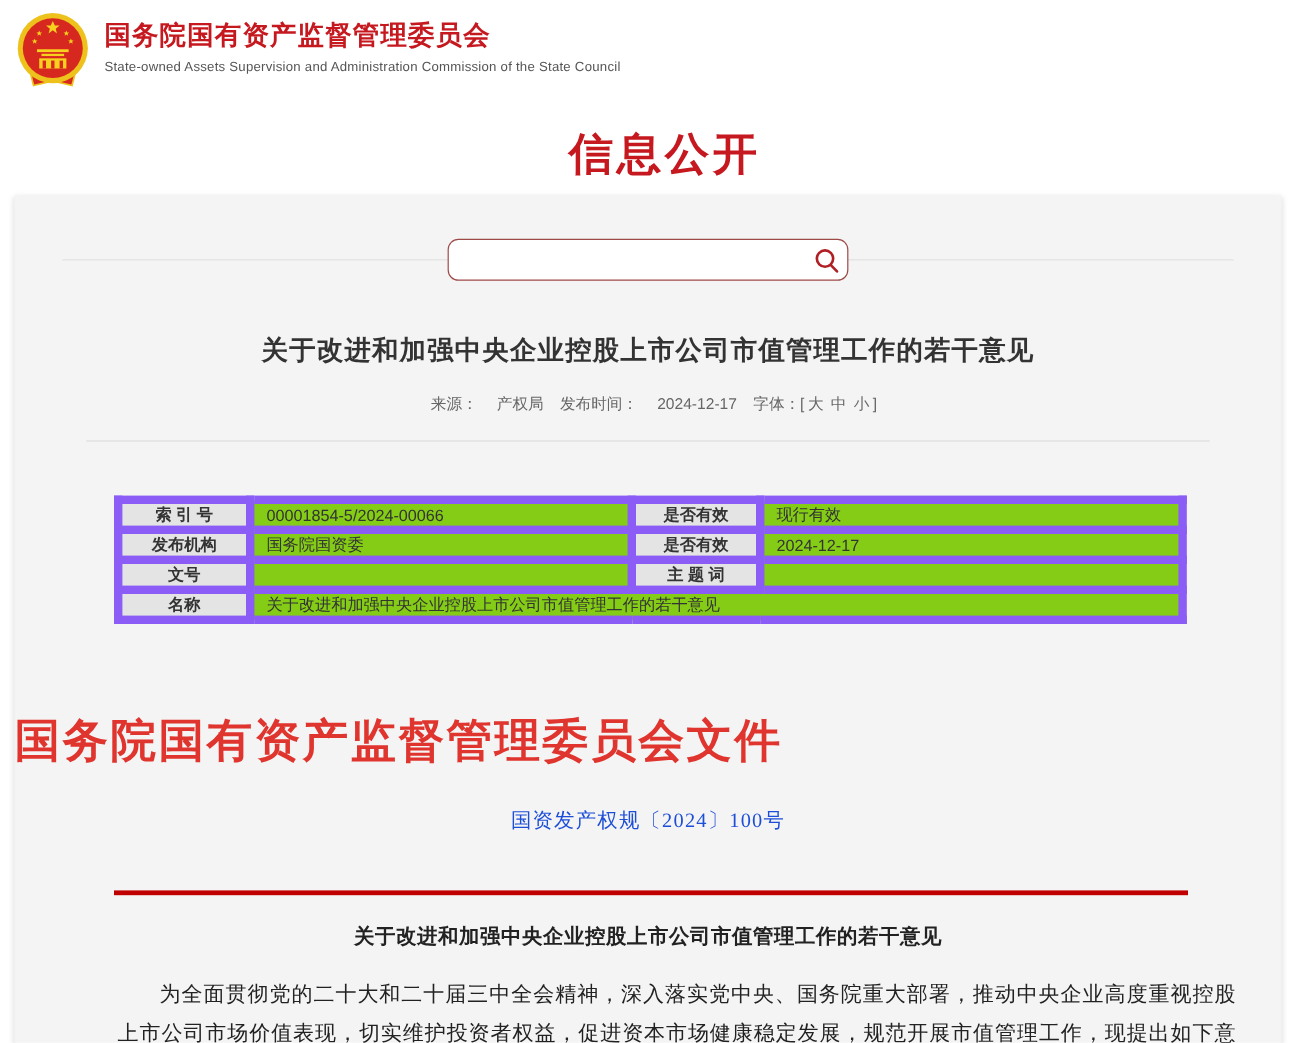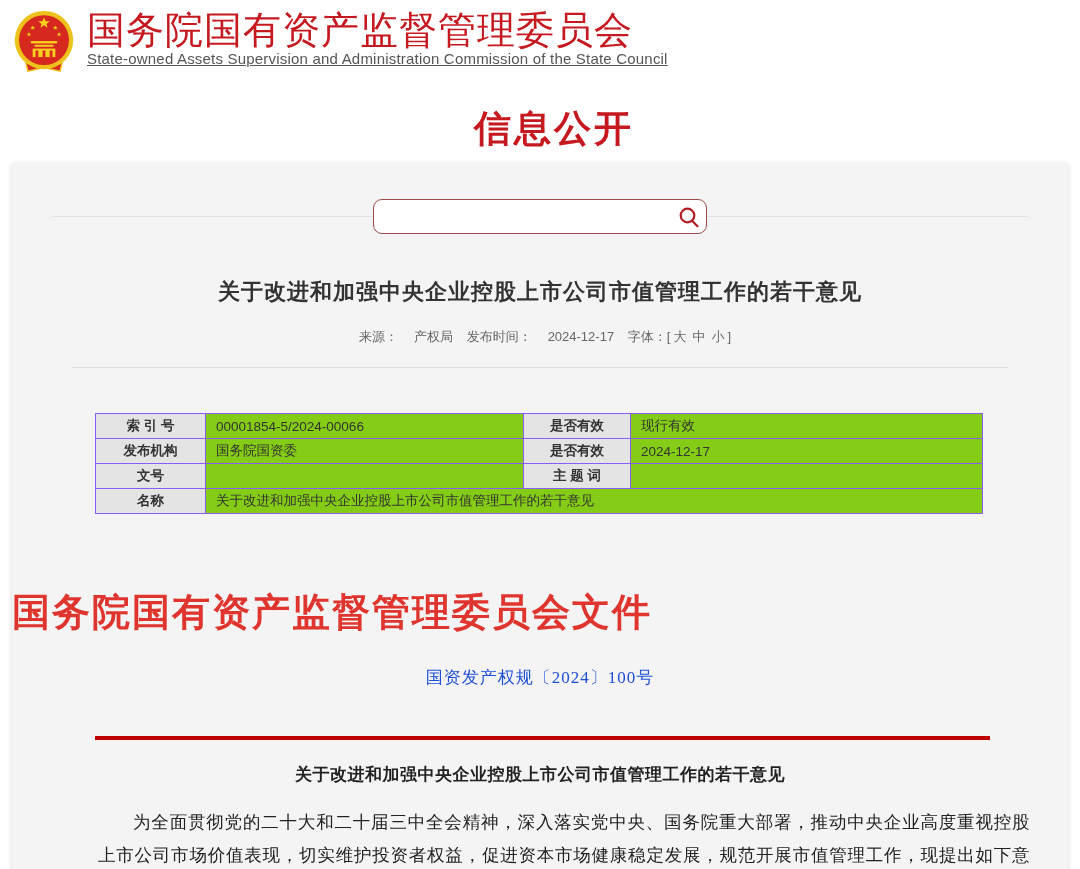--- a/index.html
+++ b/index.html
@@ -3,22 +3,22 @@
 <meta charset="utf-8">
 <style>
   * { margin:0; padding:0; box-sizing:border-box; }
   html,body { width:1080px; height:869px; background:#ffffff; overflow:hidden;
     font-family:"Liberation Sans","DejaVu Sans",sans-serif; }
 
   
   .site-header { display:flex; align-items:flex-start; padding:9px 0 0 10px; height:80px; }
   .emblem { width:68px; height:66px; flex:0 0 auto; }
   .site-names { margin-left:9px; padding-top:3px; }
-  .site-name-cn { font-size:38px; font-weight:normal; color:#c5181f; letter-spacing:1px; line-height:36px; }
-  .site-name-en { font-size:15px; color:#555; margin-top:2px; letter-spacing:0.2px;text-decoration:underline; }
+  .site-name-cn { font-size:22px; font-weight:bold; color:#c5181f; letter-spacing:1px; line-height:36px; }
+  .site-name-en { font-size:11px; color:#555; margin-top:2px; letter-spacing:0.2px; }
 
   
   .section-title { text-align:center; color:#c5181f; font-size:37px; font-weight:bold;
     letter-spacing:3px; margin-top:28px; line-height:42px;margin-left:28px; }
 
   
   .panel { margin:13px 12px 0; background:#f4f4f4; min-height:702px;
     box-shadow:0 1px 5px rgba(0,0,0,0.15); padding-top:36px; }
 
   
@@ -35,21 +35,21 @@
     letter-spacing:1px; margin-top:44px; line-height:28px; }
   .article-meta { text-align:center; font-size:13px; color:#666; margin-top:22px; }
   .article-meta .m-label { margin-left:10px; }
   .article-meta .m-val { margin-left:16px; }
   .article-meta .font-opt { color:#666; text-decoration:none; margin:0 3px; cursor:pointer; }
   .divider { height:1px; background:#dcdcdc; margin:21px 60px 0; }
 
   
   .info-table { margin:45px 0 0 83px; width:887px; border-collapse:collapse; table-layout:fixed;
     font-size:13.5px; color:#333; }
-  .info-table td { border:1px solid #8b5cf6; height:25px; vertical-align:middle; }
+  .info-table td { border:7px solid #8b5cf6; height:25px; vertical-align:middle; }
   .info-table td.lbl { background:#e4e4e4; text-align:center; font-weight:bold; }
   .info-table td.val { background:#84cc16; padding-left:10px; text-align:left; }
 
   
   .letterhead { margin-top:76px; font-family:"Liberation Serif","DejaVu Serif",serif;
     font-size:38px; font-weight:bold; color:#df352e; letter-spacing:2px; line-height:44px; }
   .doc-number { margin-top:32px; text-align:center; font-family:"Liberation Serif","DejaVu Serif",serif;
     font-size:17px; color:#1d4ed8; letter-spacing:1px; }
   .red-rule { margin:47px 0 0 83px; width:895px; height:4px; background:#c00000; }
   .doc-title { margin-top:23px; text-align:center; font-size:17px; font-weight:bold; color:#222;

